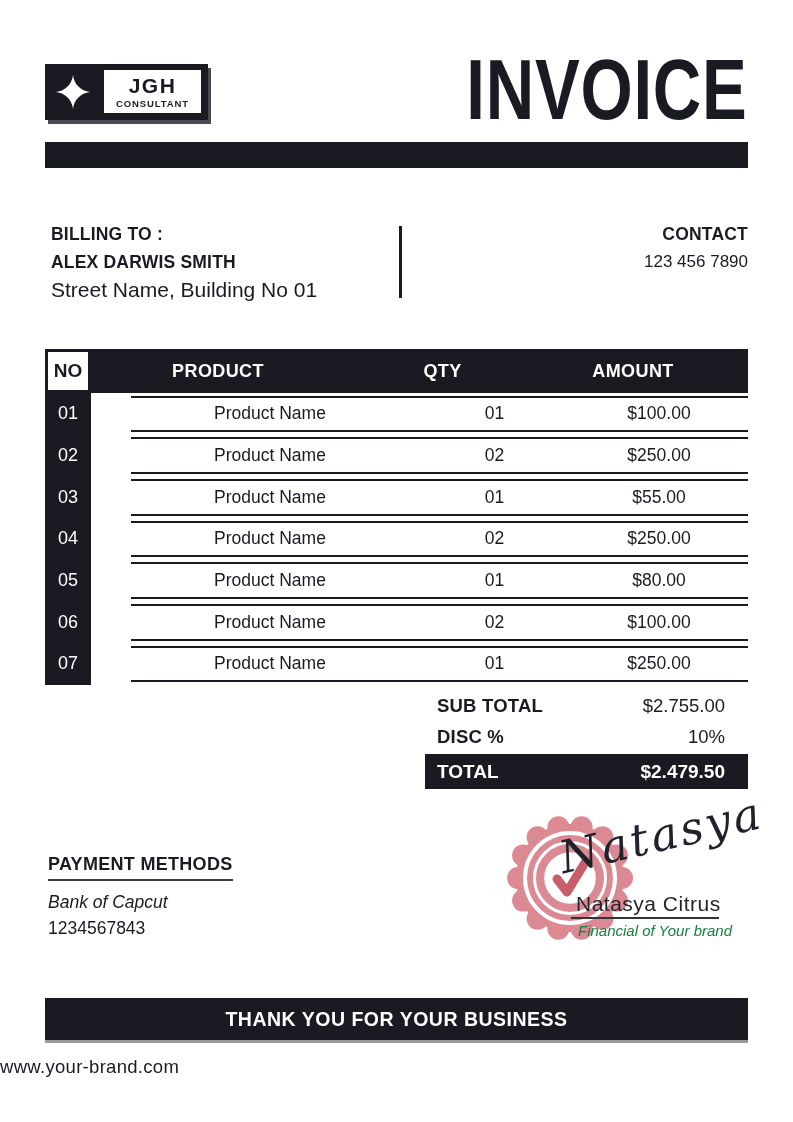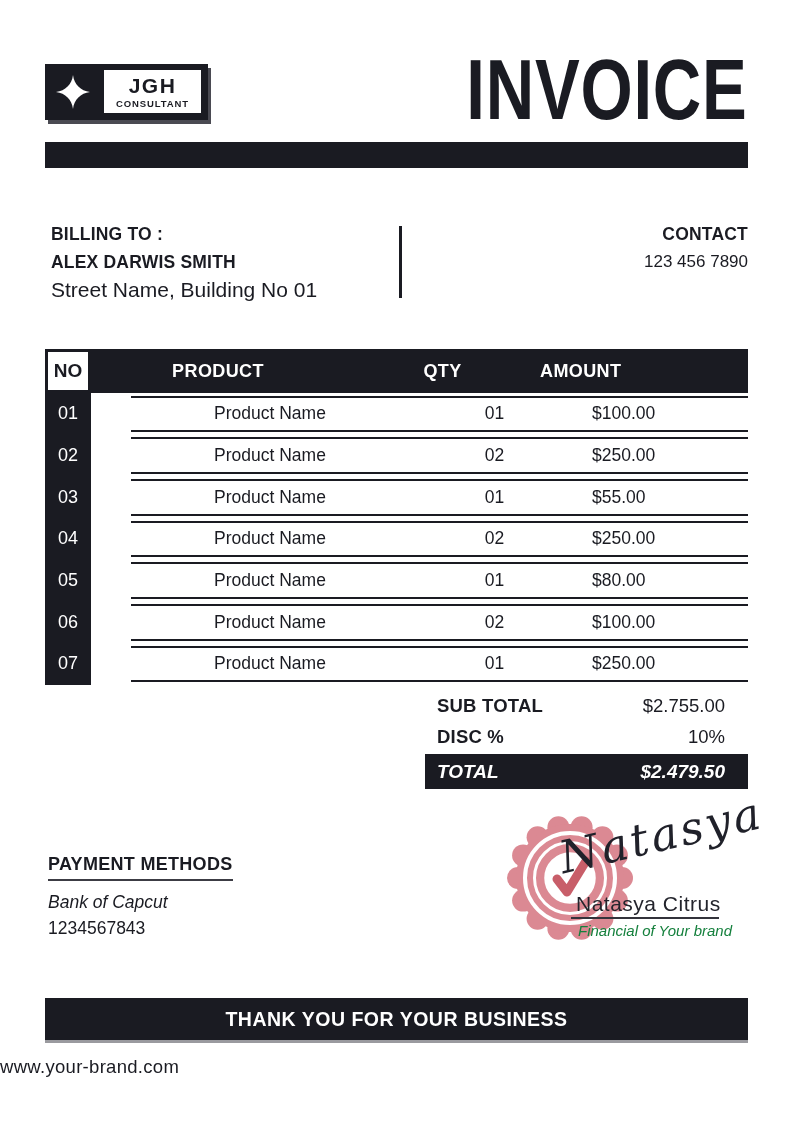--- a/index.html
+++ b/index.html
@@ -33,34 +33,34 @@
   
   .invoice-table { position:absolute; left:45px; top:349px; width:703px; }
   .thead { display:flex; height:44px; }
   .no-head { width:46px; background:#fff; border:3.5px solid #1a1b22; color:#1a1b22;
              font-weight:800; font-size:19px; display:flex; align-items:center; justify-content:center; }
   .head-rest { flex:1; background:#1a1b22; color:#fff; display:grid;
                grid-template-columns:254px 195px 1fr; align-items:center;
                font-weight:700; font-size:18px; letter-spacing:0.4px; }
   .h-product, .c-product { text-align:center; }
   .h-qty, .c-qty { text-align:center; }
-  .h-amount, .c-amount { text-align:left; padding-right:22px; }
+  .h-amount, .c-amount { text-align:center; padding-right:22px; }
 
   .trow { display:flex; height:41.7px;gap:40px; }
   .no-cell { width:46px; background:#1a1b22; color:#fff; font-size:18px;
              display:flex; align-items:center; justify-content:center; }
   .row-rest { flex:1; display:grid; grid-template-columns:254px 195px 1fr; align-items:center;
               border-top:2px solid #1a1b22; border-bottom:2px solid #1a1b22; margin:2.5px 0; font-size:17.5px;padding-left:12px; }
 
   
   .totals { position:absolute; left:425px; top:690px; width:323px; font-size:18.5px; }
   .tot-line { display:flex; justify-content:space-between; align-items:center; height:31px; padding:0 23px 0 12px; }
   .tot-line .lbl { font-weight:800; letter-spacing:0.2px; }
   .total-bar { margin-top:2px; height:35px; background:#1a1b22; color:#fff; font-weight:800;
-               display:flex; justify-content:space-between; align-items:center; padding:0 23px 0 12px; font-size:19px;font-style:italic; }
+               display:flex; justify-content:space-between; align-items:center; padding:0 23px 0 12px; font-size:19px; }
 
   
   .payment { position:absolute; left:48px; top:854px; }
   .p-title { display:inline-block; font-size:18px; font-weight:800; letter-spacing:0.3px;
              padding-bottom:4px; border-bottom:2px solid #3c3c44; }
   .p-bank { font-style:italic; font-size:17.5px; margin-top:11px; }
   .p-acc  { font-size:17.5px; margin-top:5px; }
 
   
   .signature { position:absolute; left:498px; top:812px; width:270px; height:140px; }

